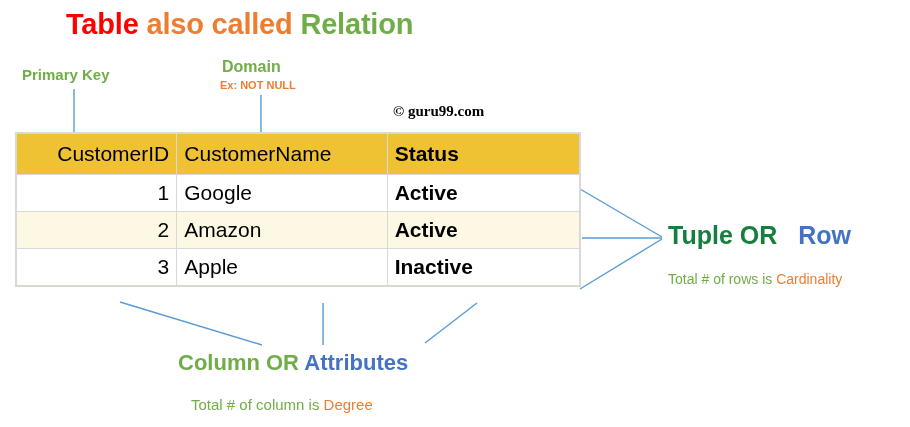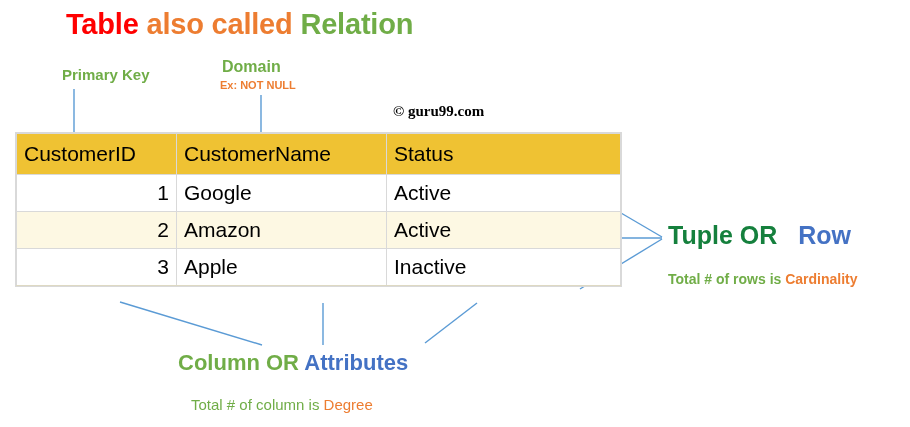--- a/index.html
+++ b/index.html
@@ -37,21 +37,21 @@
     color: #70AD47;
     font-weight: bold;
     white-space: nowrap;
   }
   .callout-orange {
     color: #ED7D31;
     font-weight: bold;
     white-space: nowrap;
   }
 
-  #pk-label      { left: 22px;  top: 66px; font-size: 15px; margin-left: 40px; }
+  #pk-label      { left: 22px;  top: 66px; font-size: 15px; }
   #domain-label  { left: 222px; top: 58px; font-size: 16px; }
   #domain-sub    { left: 220px; top: 79px; font-size: 11px; }
 
   
   #watermark {
     left: 393px;
     top: 103px;
     font-size: 15px;
     font-weight: bold;
     color: #000000;
@@ -89,43 +89,43 @@
     white-space: nowrap;
     box-sizing: border-box;
   }
   #relation-table thead th {
     background: #EFC233;
     text-align: left;
     border-bottom-color: #D9D9D9;
     height: 40px;
     line-height: 40px;
   }
-  #relation-table .col-id   { width: 160px; }
+  #relation-table .col-id   { width: 160px; text-align: right; }
   #relation-table .col-name { width: 210px; }
-  #relation-table .col-stat { width: 234px; }
+  #relation-table .col-stat { width: 192px; font-weight: bold; }
   #relation-table td.num { text-align: right; }
   #relation-table tbody tr.alt td { background: #FDF8E3; }
   #relation-table tbody tr:last-child td { border-bottom: 1px solid #DED9C3; }
 
   
   #tuple-label {
     left: 668px;
     top: 221px;
     font-size: 25px;
     font-weight: bold;
     white-space: nowrap;
   }
   #tuple-label .w-grn { color: #15803d; }
   #tuple-label .w-blu { color: #4472C4; margin-left: 14px; }
 
   #cardinality-note {
     left: 668px;
     top: 271px;
     font-size: 14px;
-    font-weight: bold;
+    font-weight: normal;
     white-space: nowrap;
   }
   .note-grn  { color: #70AD47; }
   .note-orng { color: #ED7D31; }
 
   
   #column-label {
     left: 178px;
     top: 350px;
     font-size: 22px;

